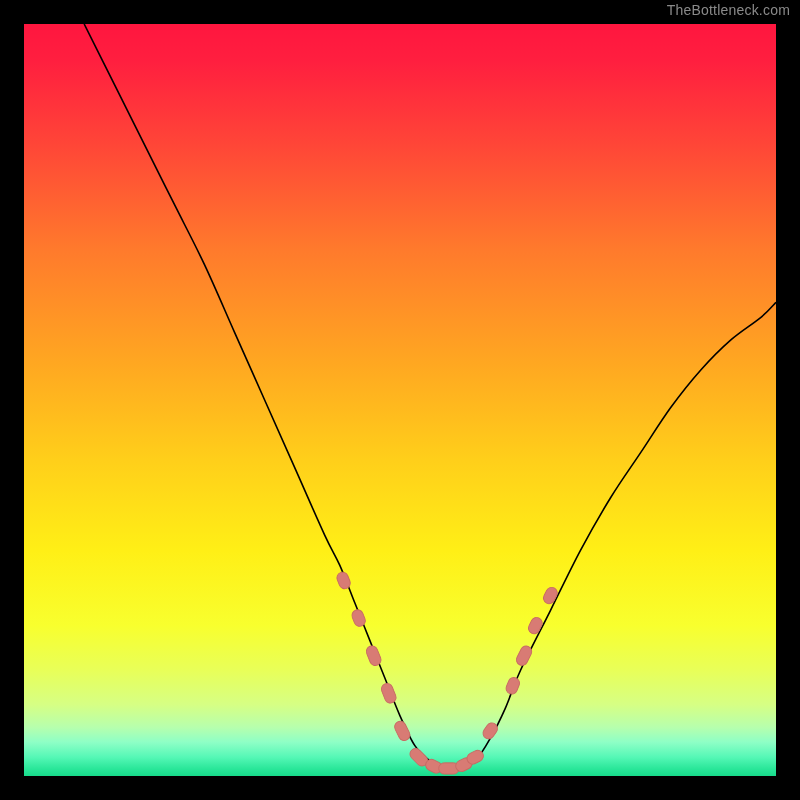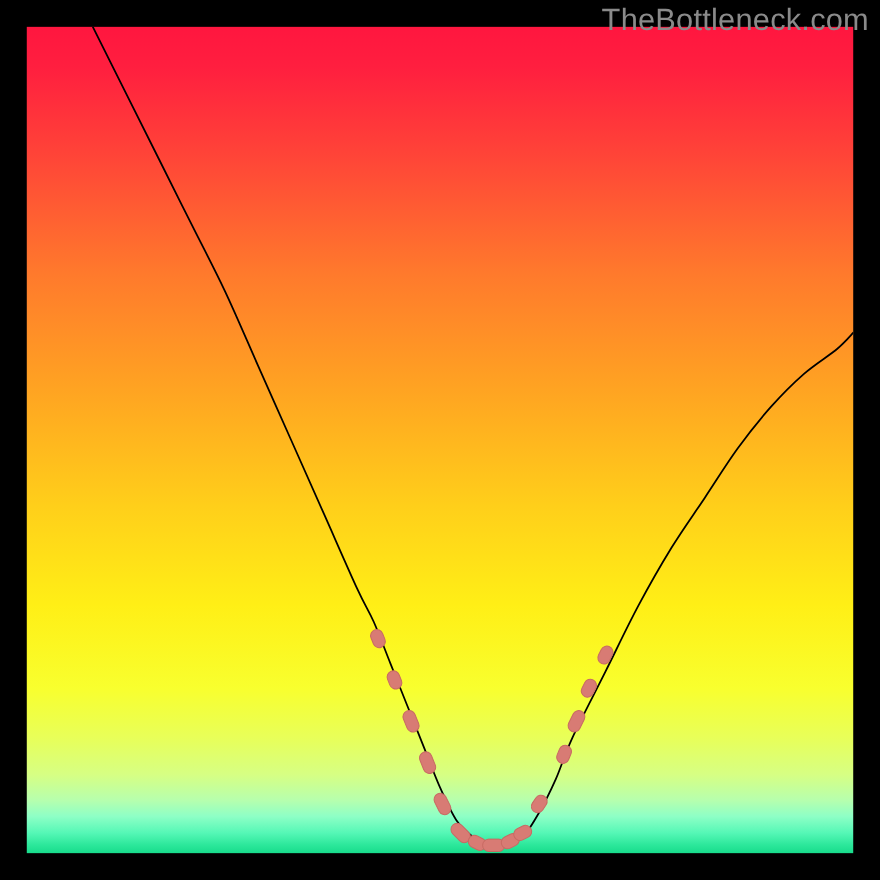--- a/index.html
+++ b/index.html
@@ -38,21 +38,21 @@
     left: 0;
     top: 0;
     width: 100%;
     height: 100%;
   }
   .watermark {
     position: absolute;
     top: 2px;
     right: 10px;
     font-family: Arial, Helvetica, sans-serif;
-    font-size: 28px;
+    font-size: 14px;
     color: #8a8a8a;
     letter-spacing: 0.2px;
     font-weight: 400;
   }
 </style>
 </head>
 <body>
 
 <div class="frame">
   <div class="plot">

